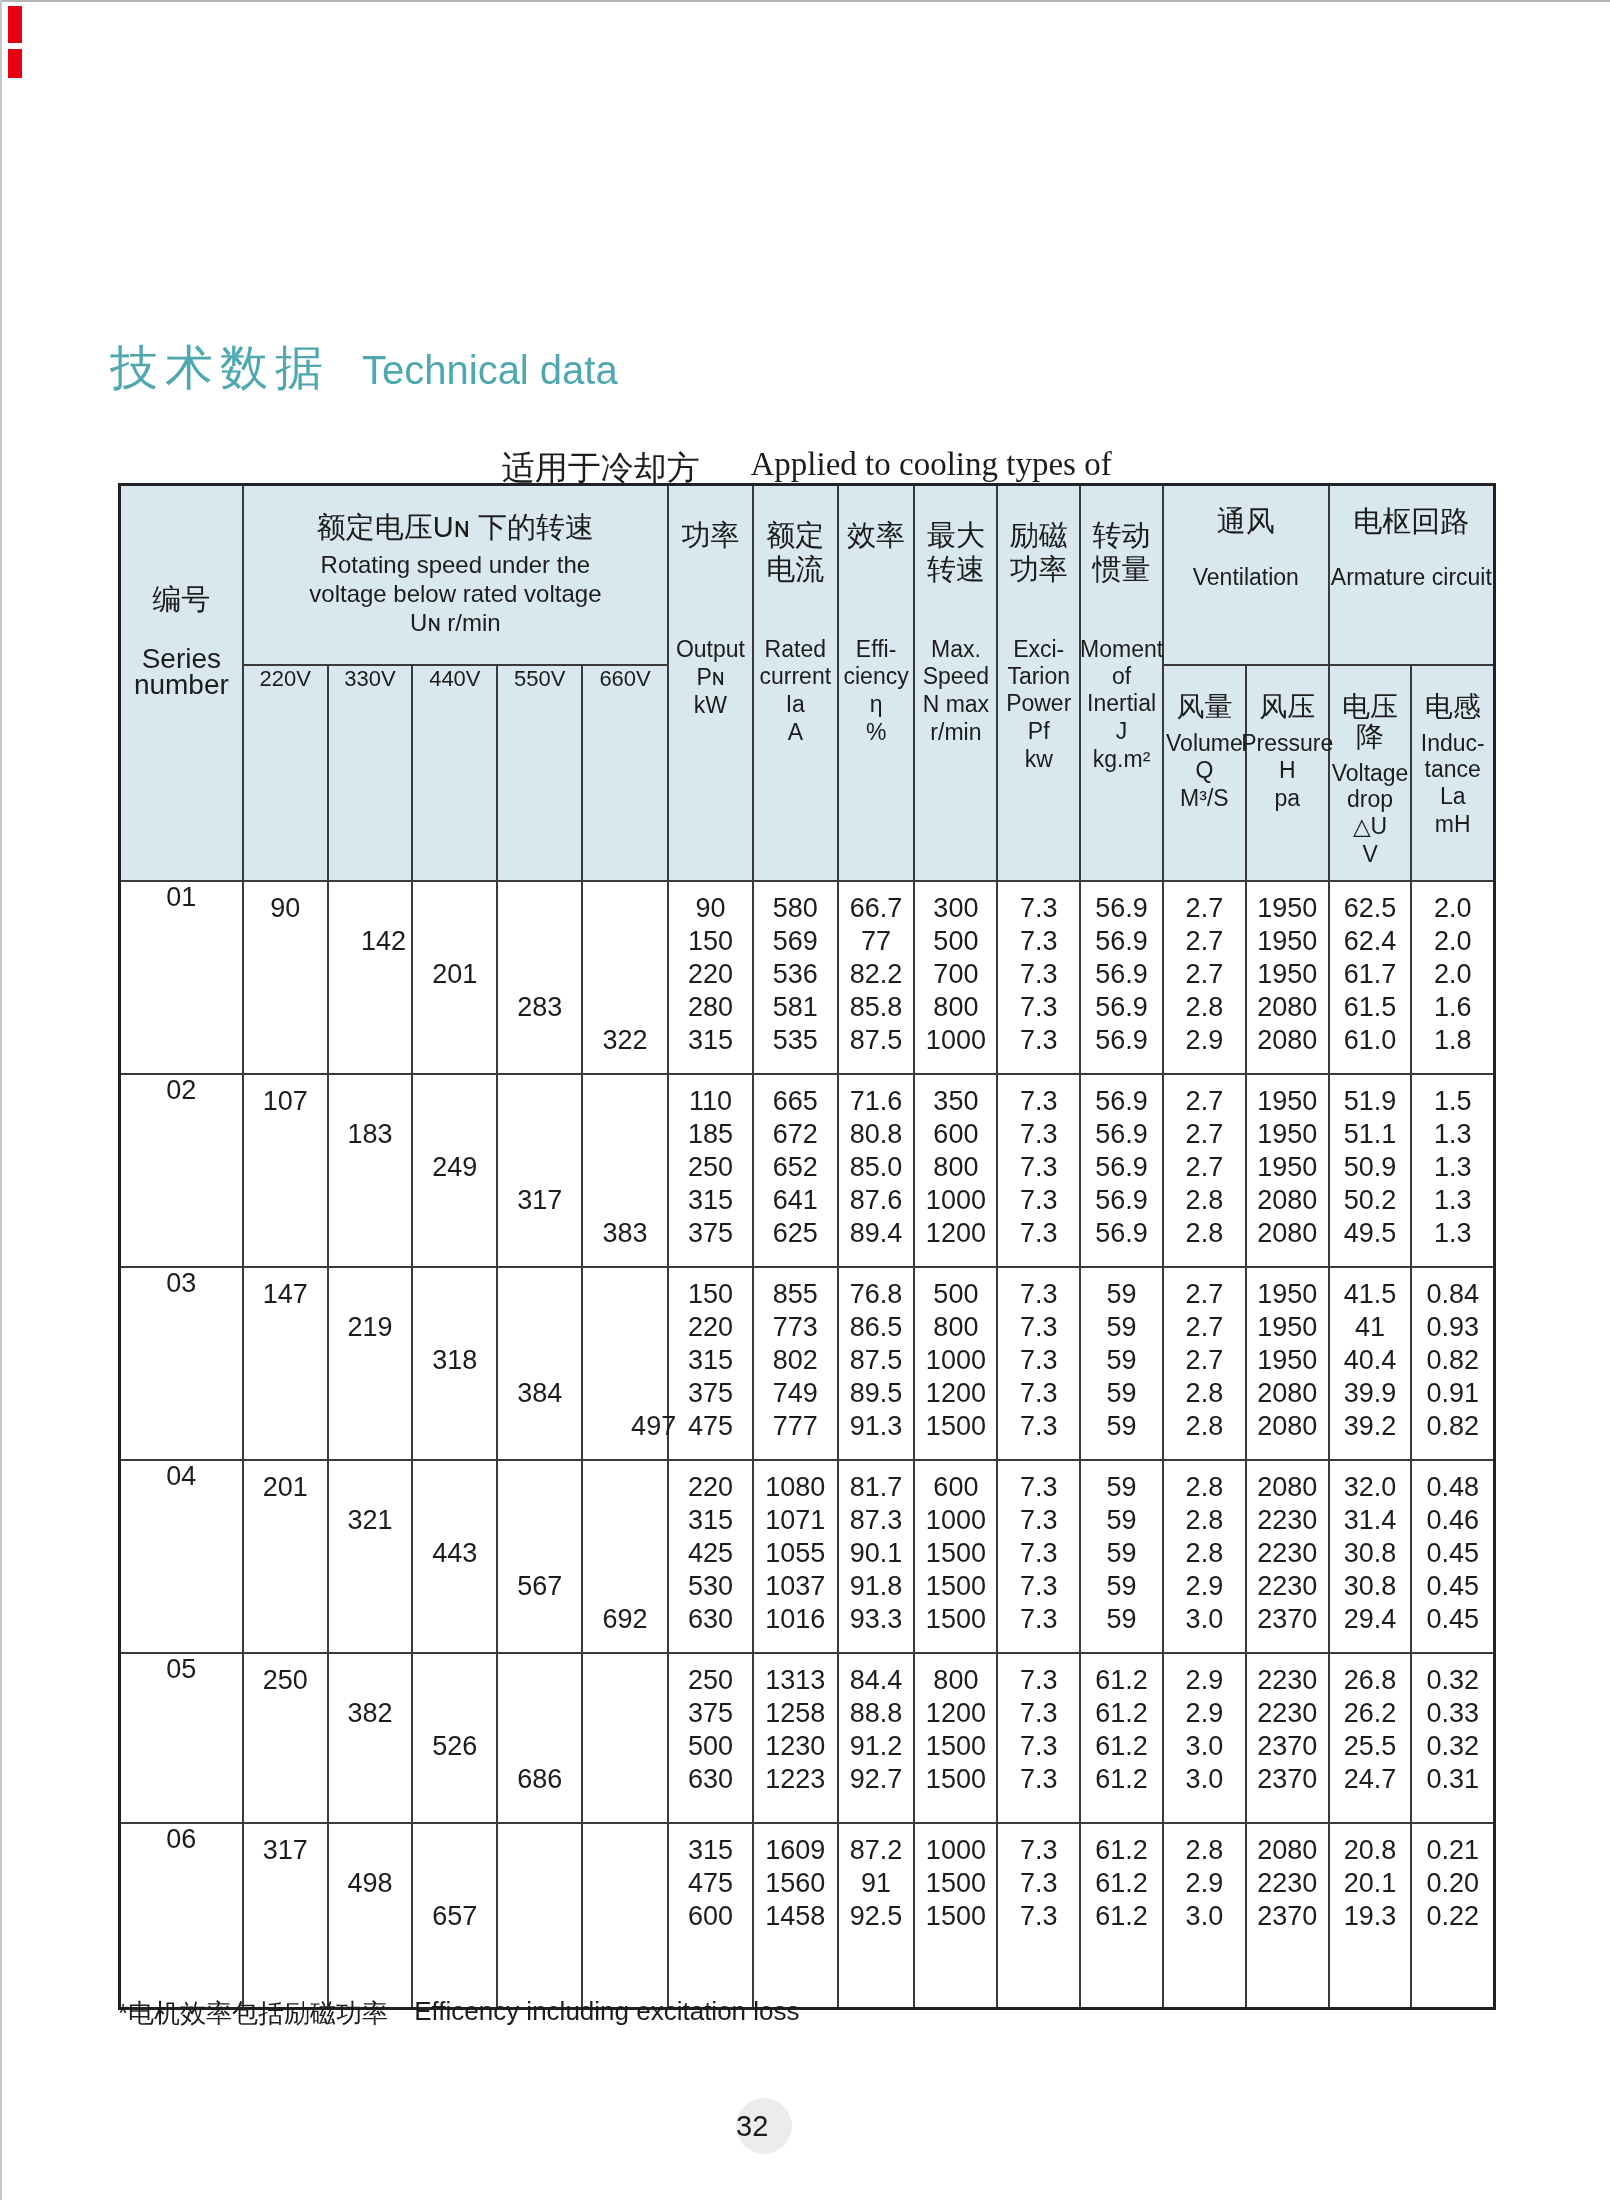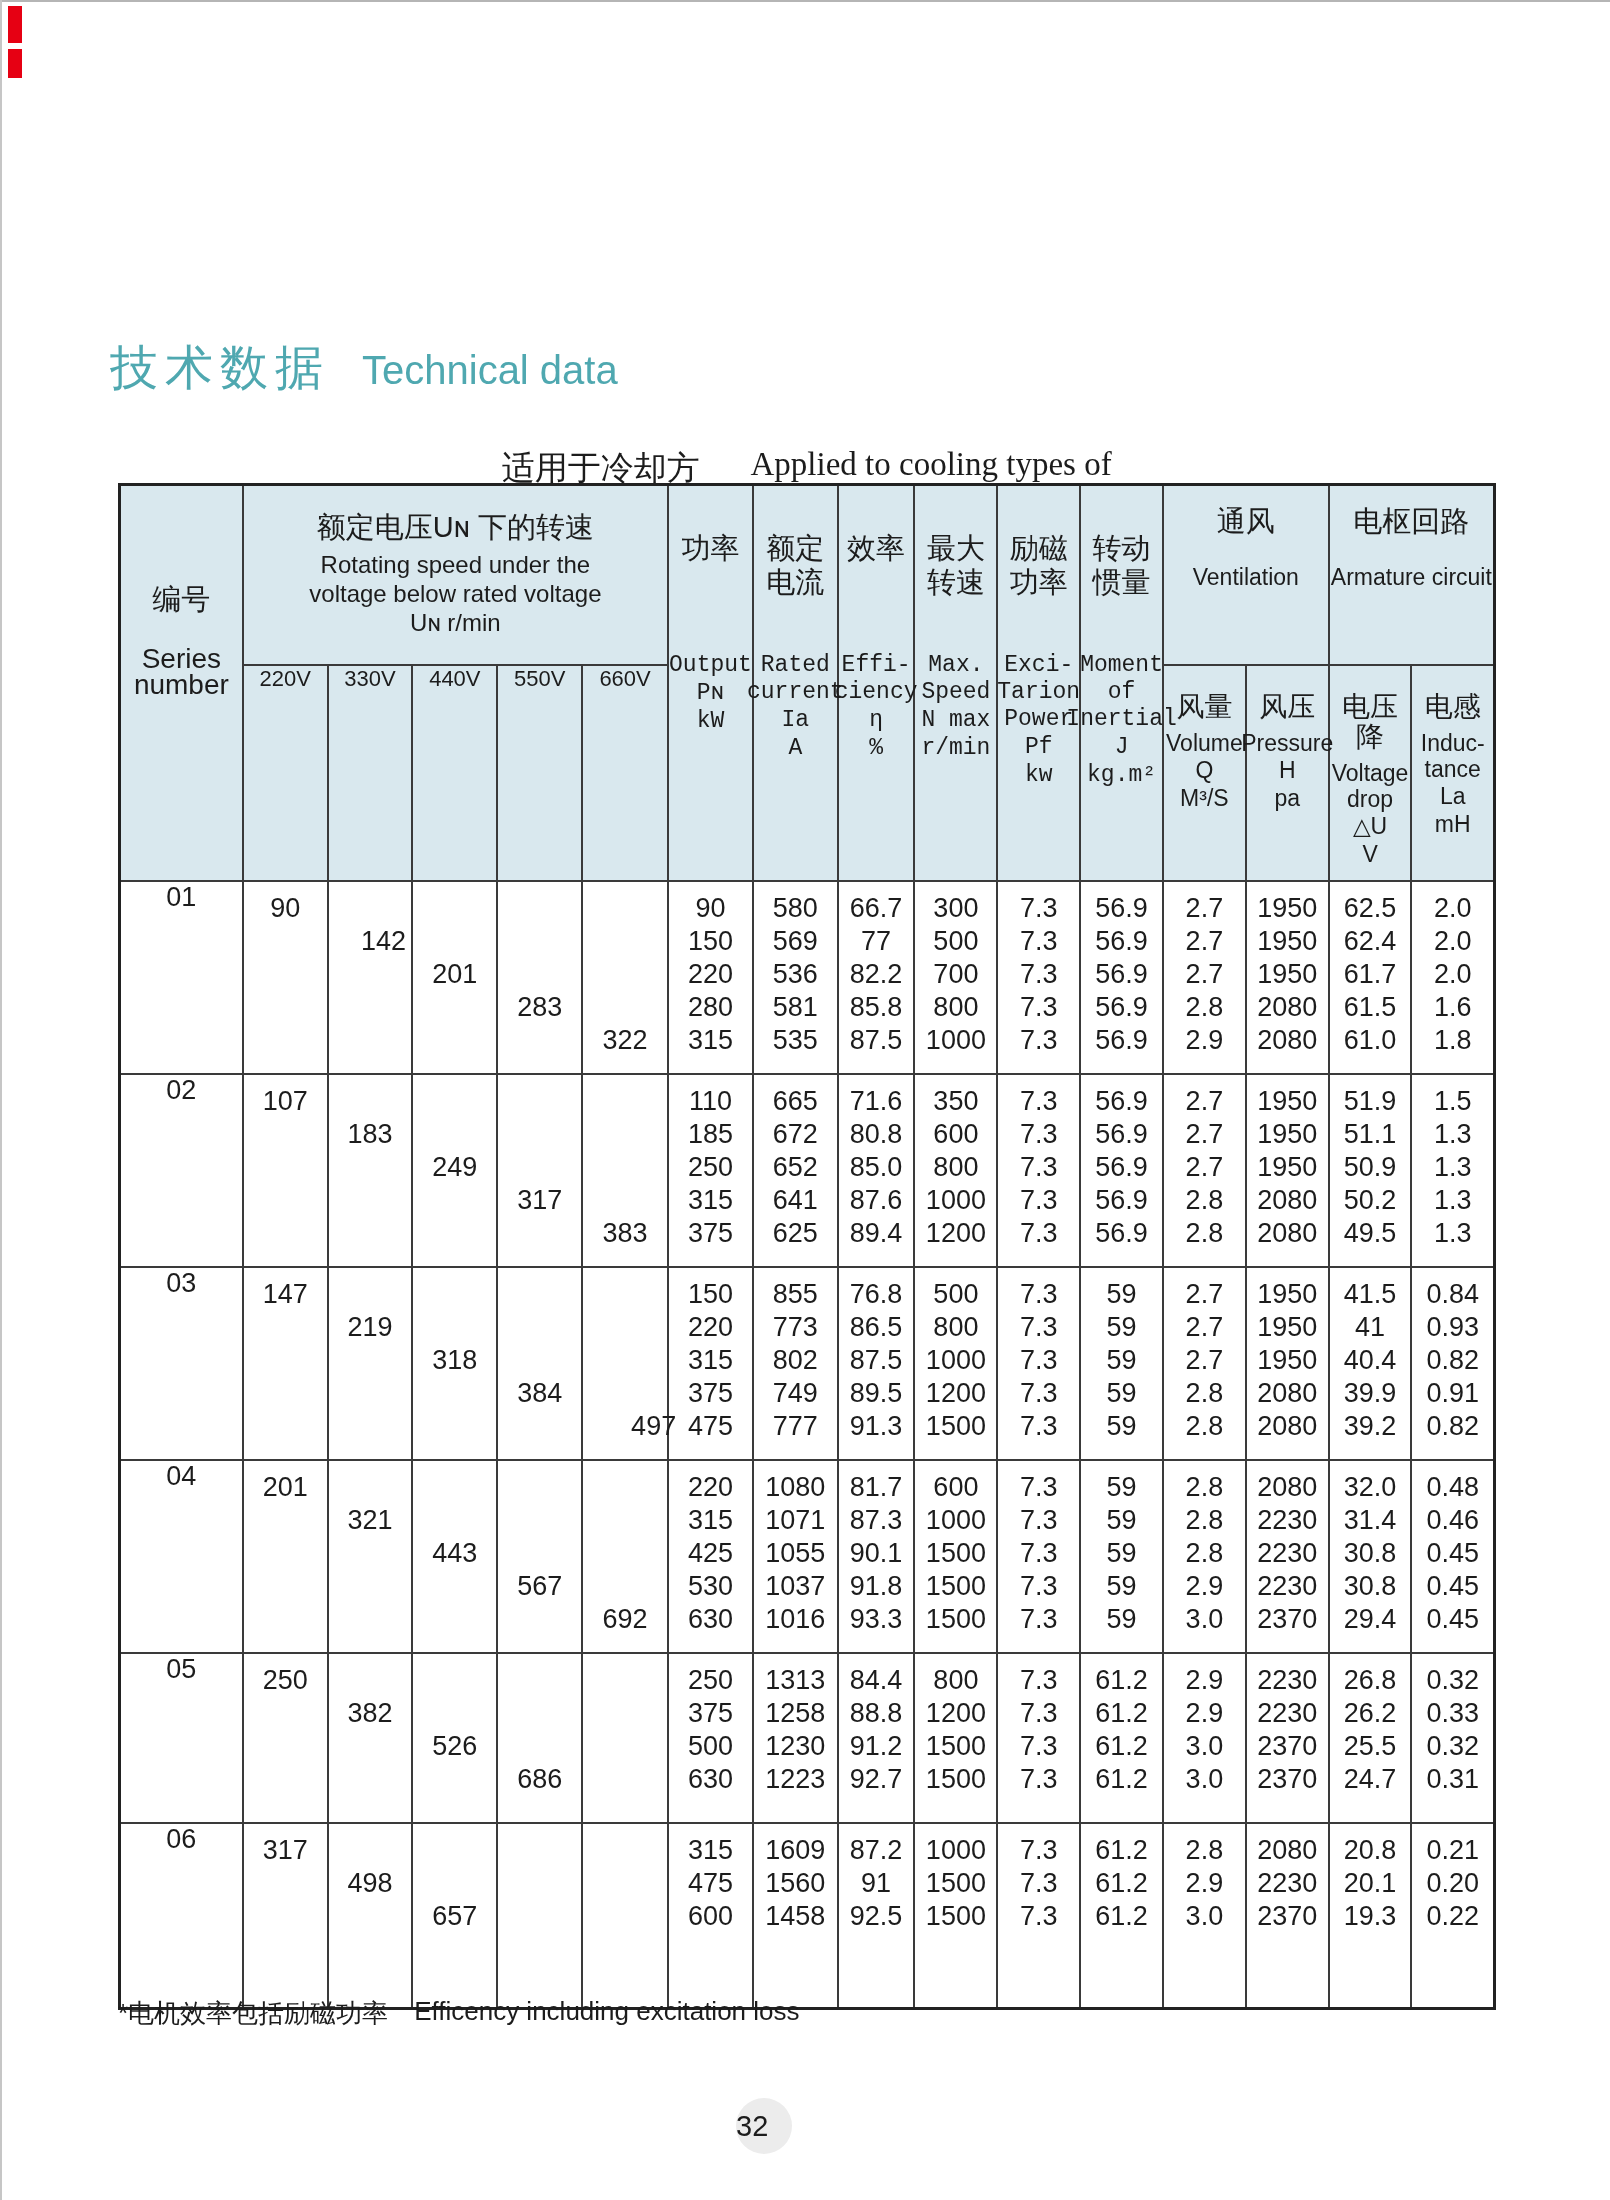--- a/index.html
+++ b/index.html
@@ -30,21 +30,21 @@
   .cn{font-size:29px;line-height:34px;white-space:pre-line;text-align:center;}
   .en{font-size:23px;line-height:27px;white-space:pre-line;text-align:center;}
   .unit{font-size:23px;line-height:28px;white-space:pre-line;text-align:center;margin-top:auto;padding-bottom:14px;}
 
   .hc.group{padding-top:18px;}
   .hc.group .en{margin-top:26px;}
   .hc.speedgroup{padding-top:24px;}
   .hc.speedgroup .en{margin-top:6px;font-size:24px;line-height:29px;}
   .hc.series{padding-top:96px;}
   .hc.series .en{margin-top:30px;font-size:28px;line-height:26px;}
-  .hc.tall{padding-top:48px;font-family:Liberation Mono, monospace;}
+  .hc.tall{padding-top:32px;}
   .hc.tall .cn{height:118px;}
   .hc.sub{padding-top:26px;}
   .hc.sub .cn{font-size:28px;line-height:30px;}
   .hc.sub .en{margin-top:8px;line-height:26px;}
   .hc.sub .unit{padding-bottom:12px;}
   .hc.volt{justify-content:center;font-size:22px;}
 
   .data-table tbody td{font-size:27px;background:#fff;}
   .series-val{display:flex;height:100%;align-items:center;justify-content:center;}
   .vwrap{position:relative;height:100%;}

